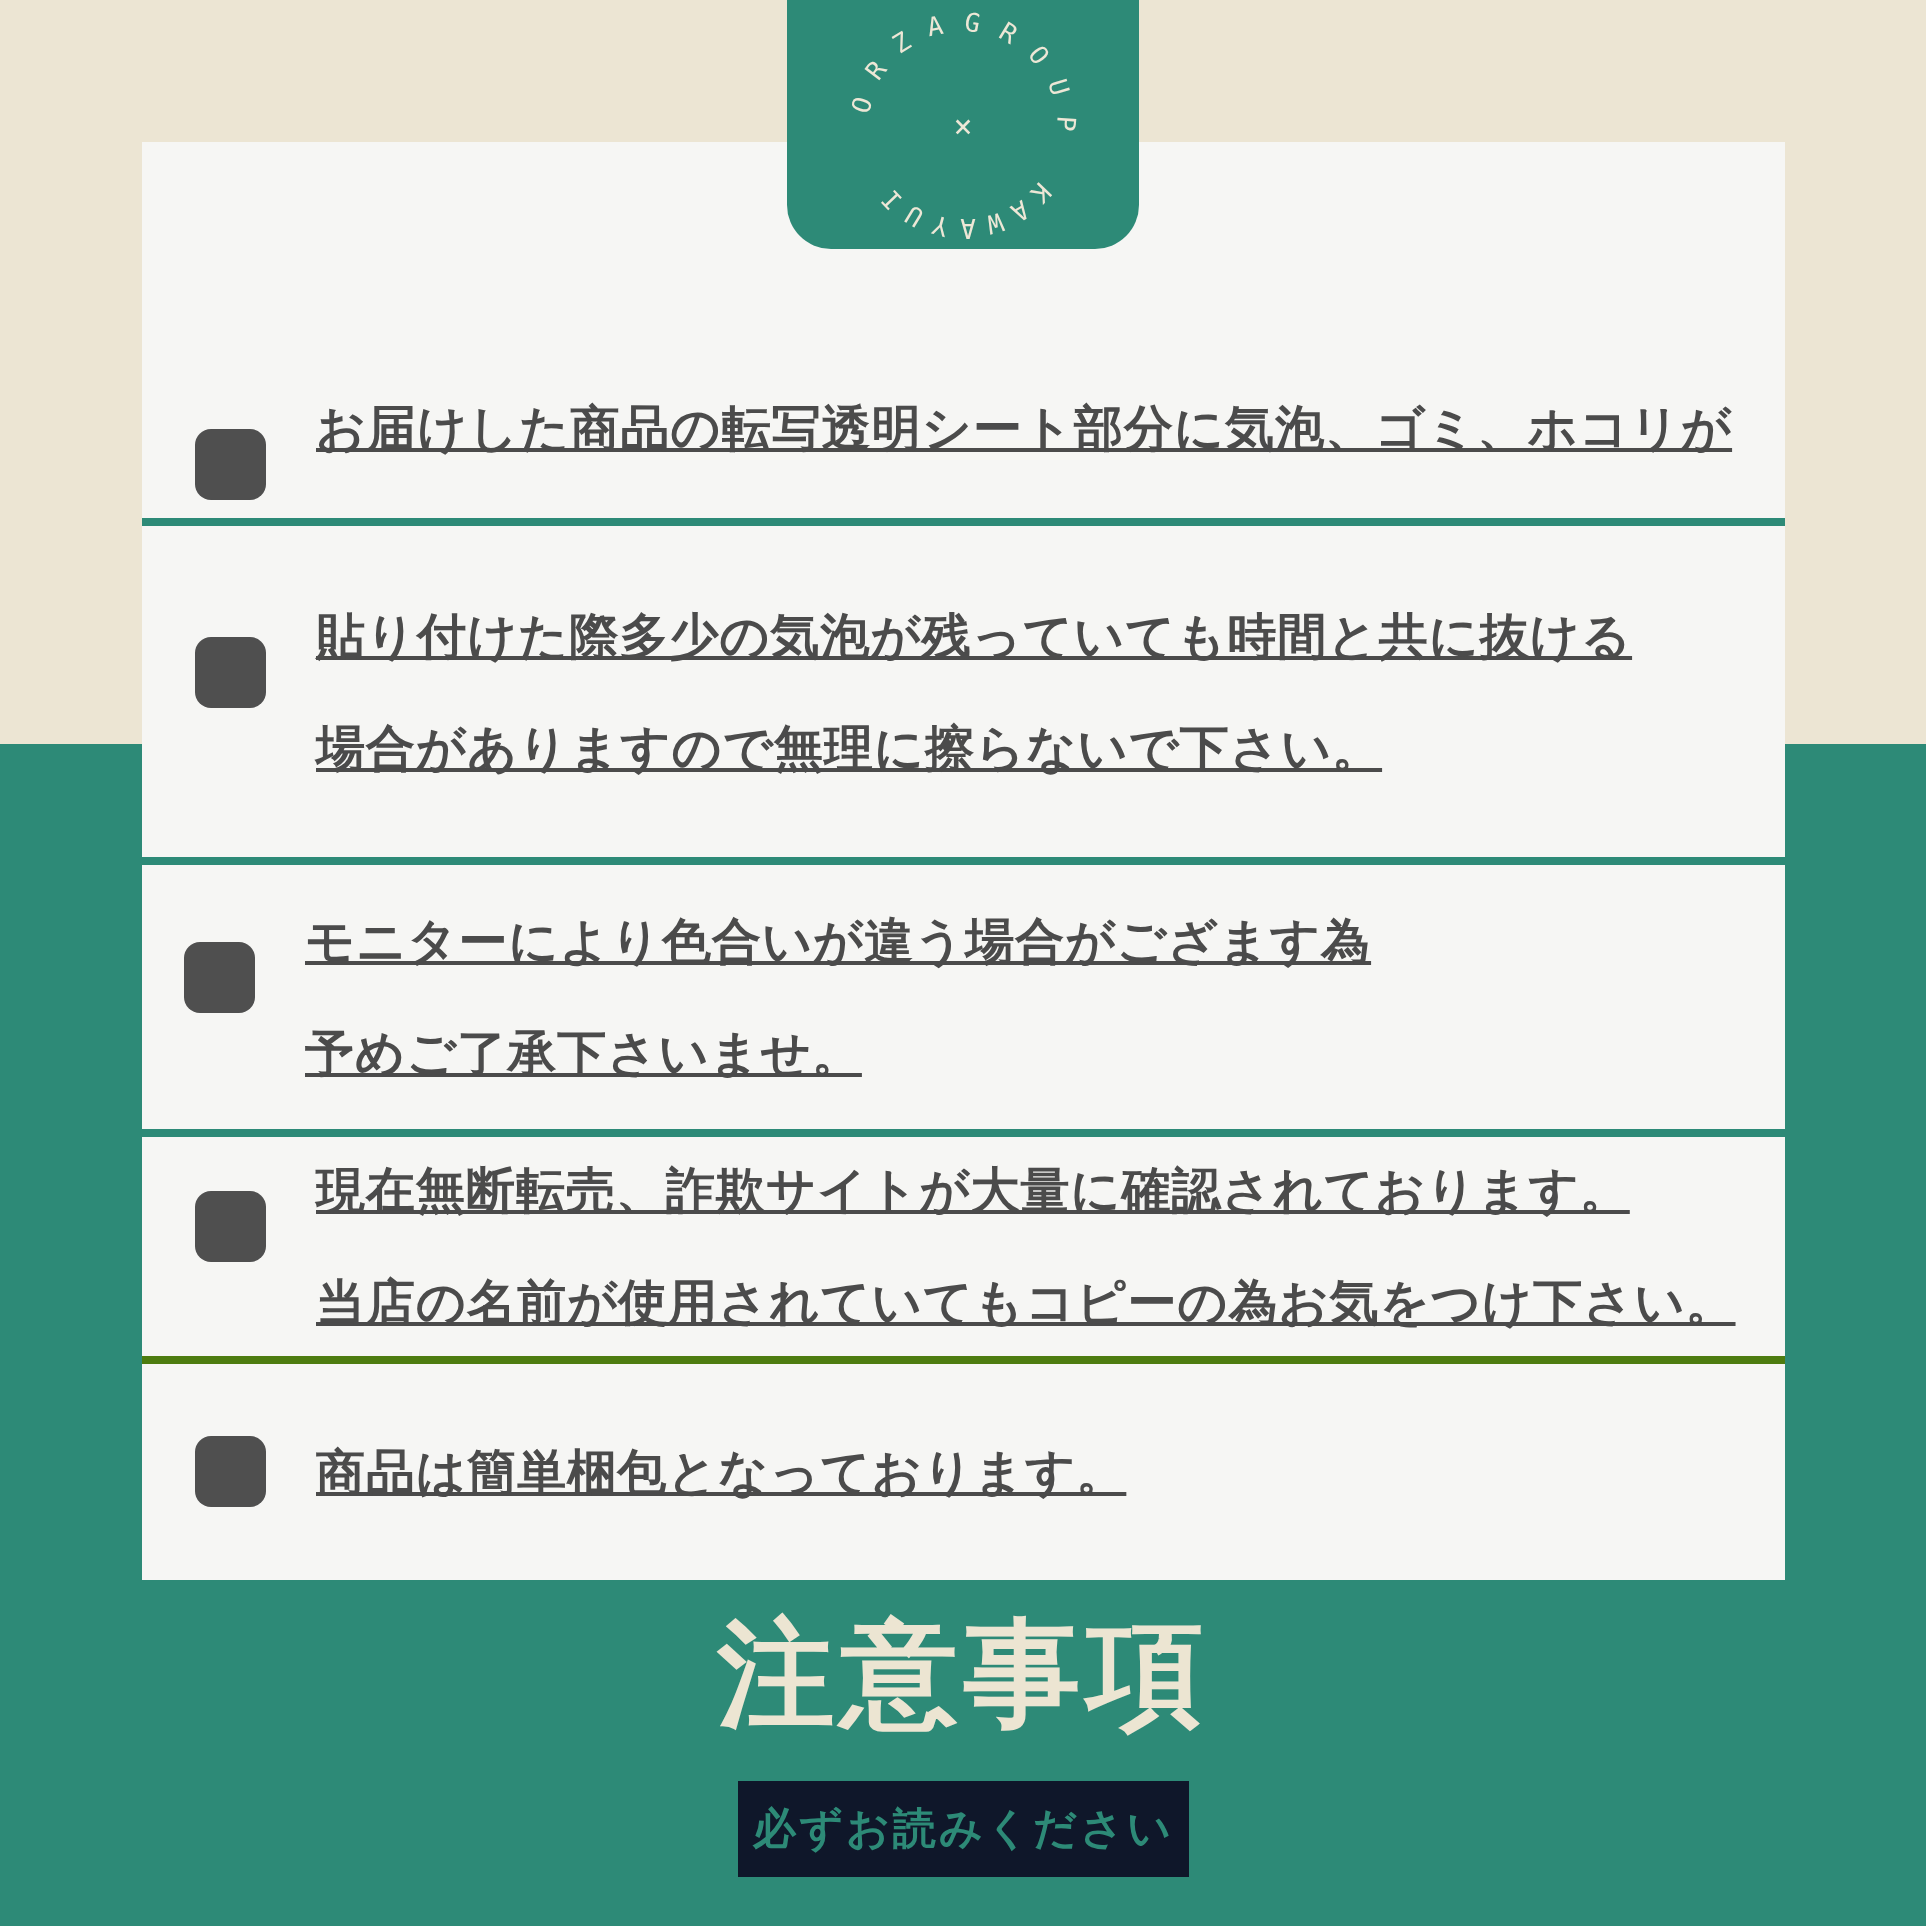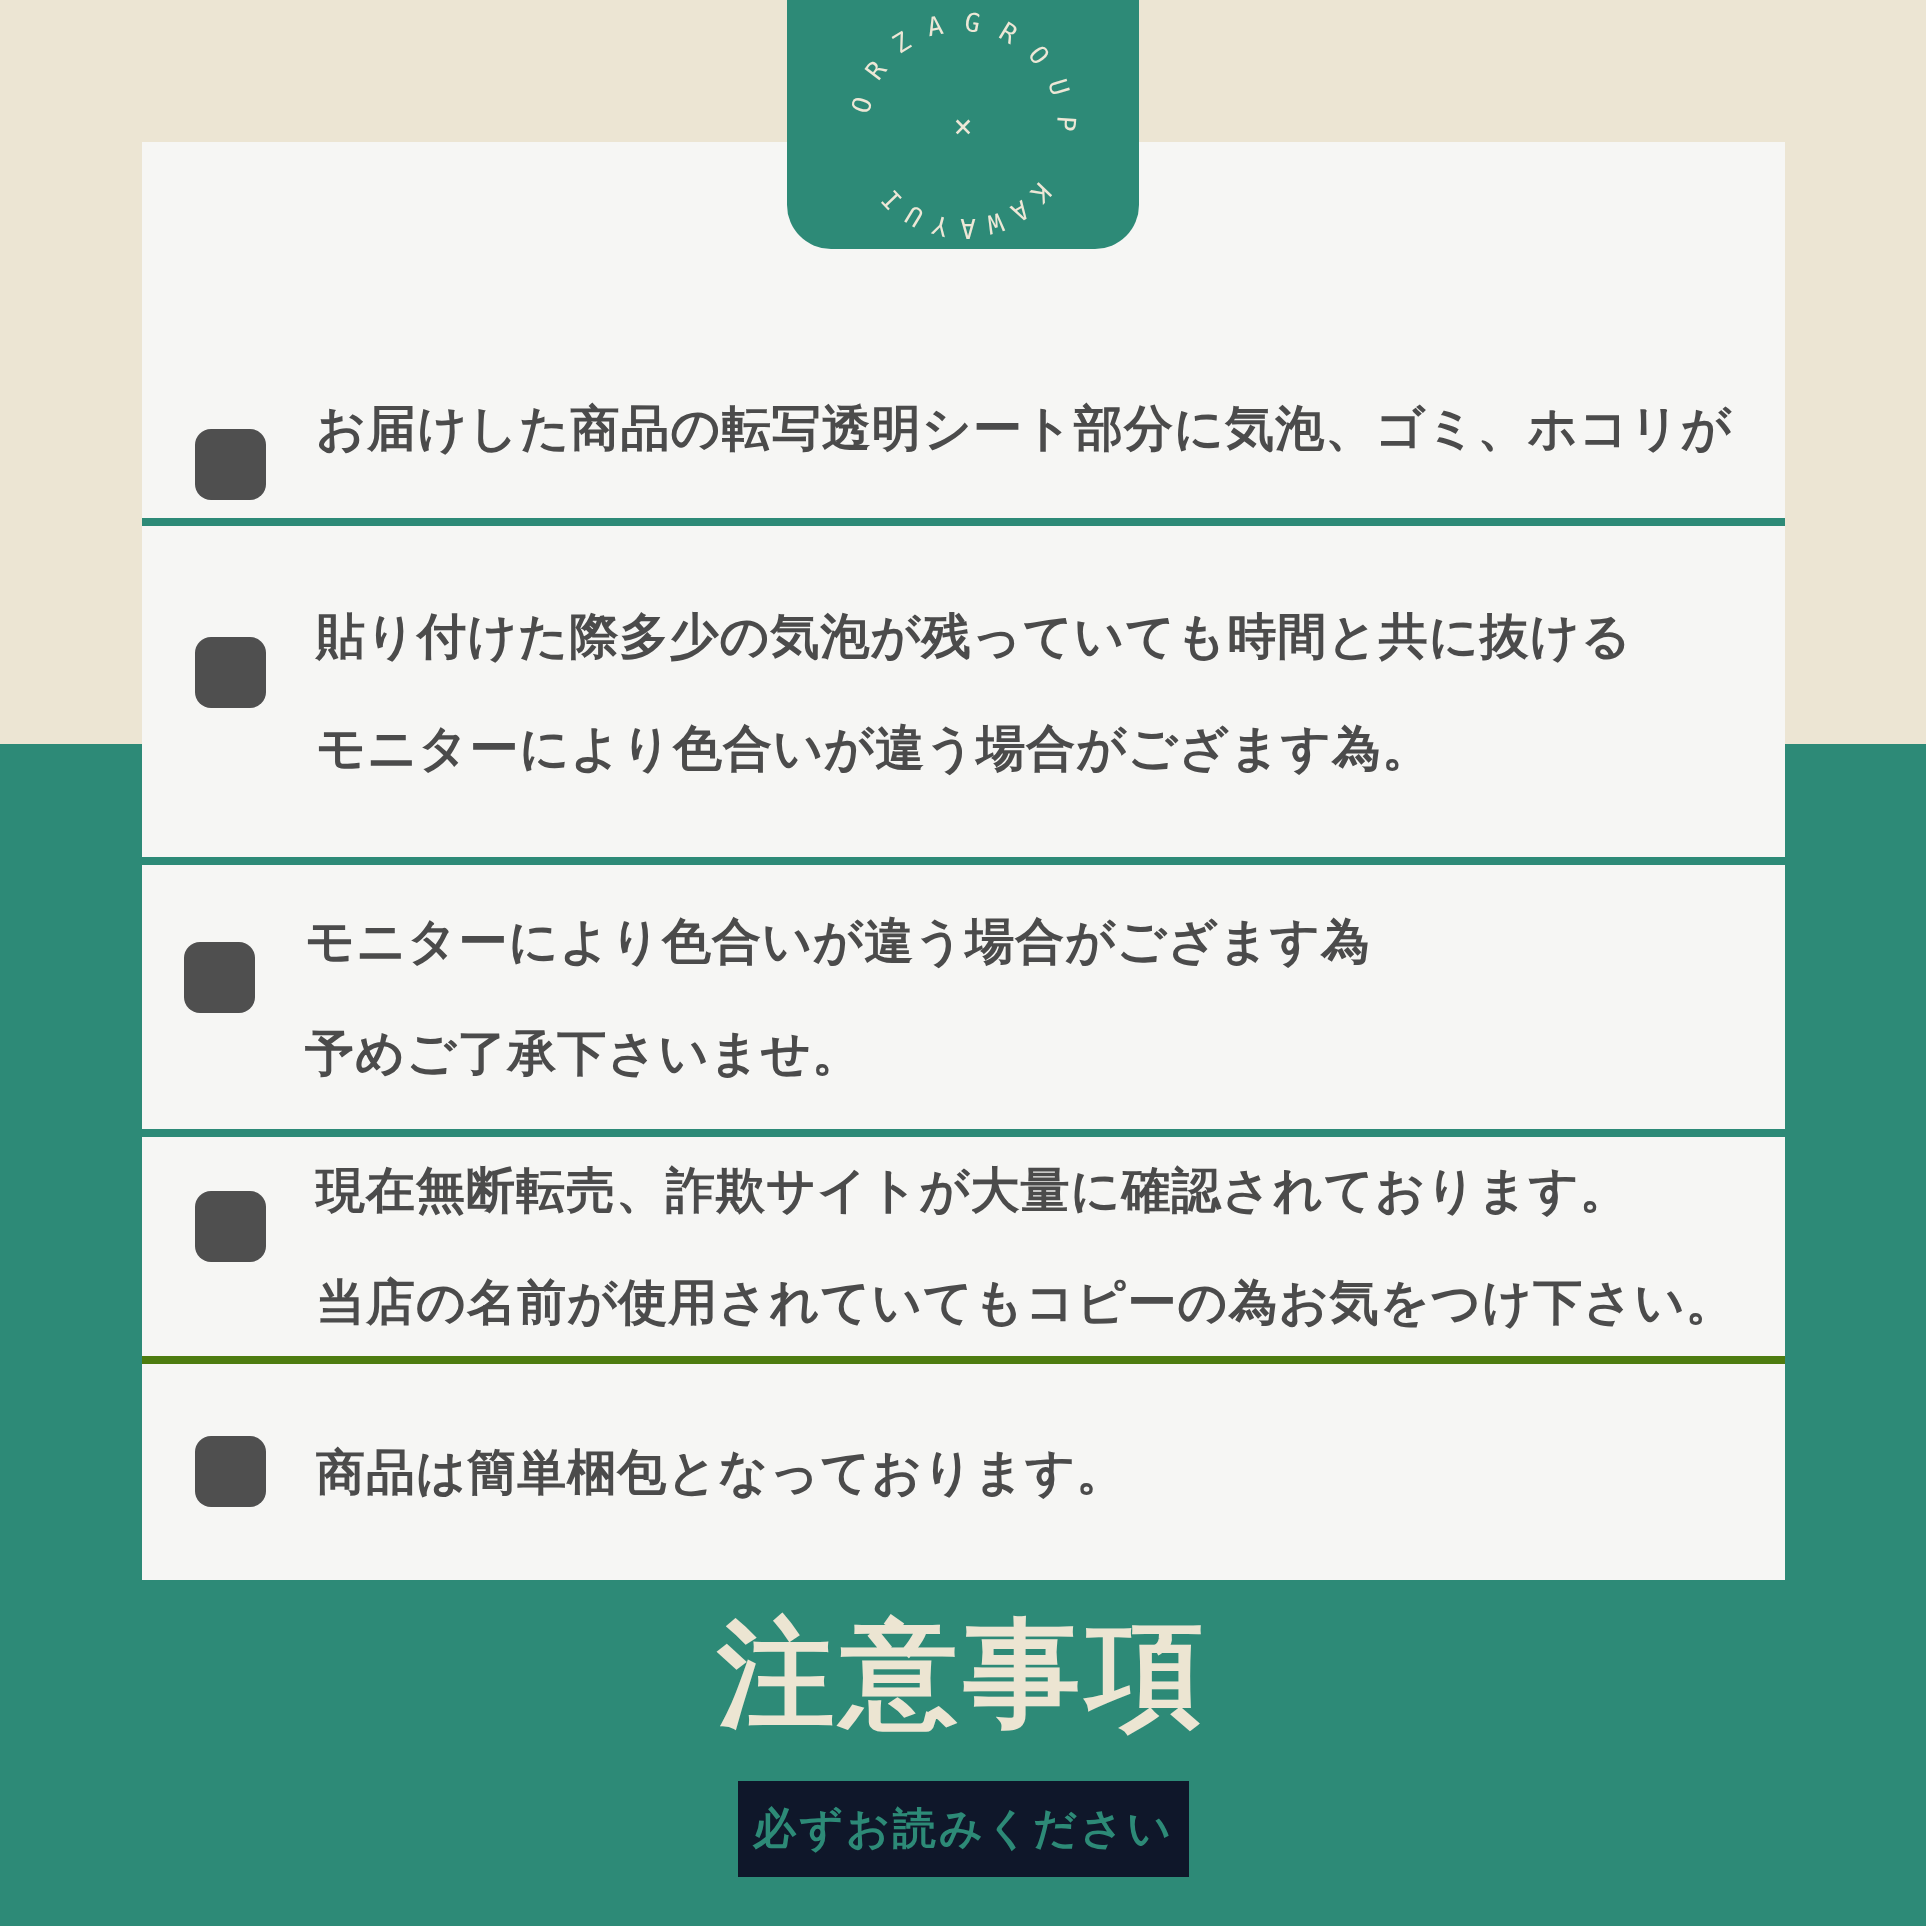--- a/index.html
+++ b/index.html
@@ -38,20 +38,21 @@
     margin-top:57px;
   }
   .s5 .checkbox{margin-top:20px;}
   .notice-text{margin-left:50px;}
   .notice-text p{
     margin:0;
     font-size:49px;line-height:112px;
     font-weight:700;letter-spacing:1px;
     color:#4b4b4b;
     white-space:nowrap;
+    text-decoration:underline;
   }
 
   .badge{
     position:absolute;left:787px;top:0;width:352px;height:249px;
     background:#2d8a77;
     border-radius:0 0 44px 44px;
   }
   .badge svg{display:block;}
   .badge text{
     font-family:"DejaVu Sans Mono","Liberation Mono",monospace;
@@ -92,21 +93,21 @@
           <p>お届けした商品の転写透明シート部分に気泡、ゴミ、ホコリが</p>
         </div>
       </div>
     </section>
 
     <section class="notice s2">
       <div class="inner">
         <span class="checkbox"></span>
         <div class="notice-text">
           <p>貼り付けた際多少の気泡が残っていても時間と共に抜ける</p>
-          <p>モニターにより色合いが違う場合がござます為。</p>
+          <p>場合がありますので無理に擦らないで下さい。</p>
         </div>
       </div>
     </section>
 
     <section class="notice s3">
       <div class="inner">
         <span class="checkbox"></span>
         <div class="notice-text">
           <p>モニターにより色合いが違う場合がござます為</p>
           <p>予めご了承下さいませ。</p>

